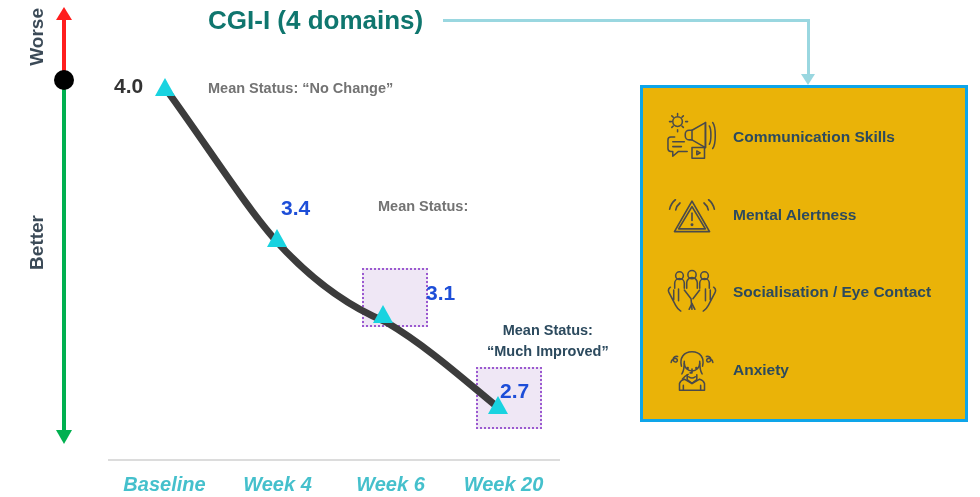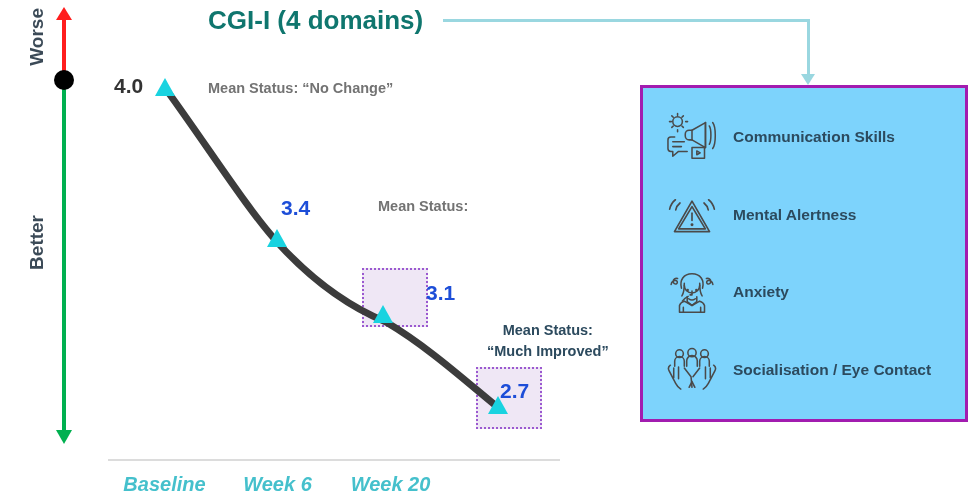--- a/index.html
+++ b/index.html
@@ -115,22 +115,22 @@
   }
   #x-labels span{
     font-size:20px;font-weight:bold;color:#45c0cc;
     white-space:nowrap;
   }
   .xl{width:113px;text-align:center;font-style:italic;}
 
   
   #domain-panel{
     position:absolute;left:640px;top:85px;width:328px;height:337px;
-    border:3px solid #a21caf;
-    background:#7dd3fc;
+    border:3px solid #0ea5e9;
+    background:#eab308;
     box-sizing:border-box;
     display:flex;flex-direction:column;justify-content:space-around;
     padding:10px 0 10px 0;
   }
   .domain-row{
     display:flex;align-items:center;
     padding-left:22px;
   }
   .domain-icon{
     width:54px;height:54px;flex:0 0 54px;
@@ -181,20 +181,21 @@
     <div>Mean Status:</div>
   </div>
   <div id="note-week20" class="status-note">
     <div>Mean Status:</div>
     <div>“Much Improved”</div>
   </div>
 
   <div id="x-axis-rule"></div>
   <div id="x-labels">
     <span class="xl">Baseline</span>
+    <span class="xl">Week 4</span>
     <span class="xl">Week 6</span>
     <span class="xl">Week 20</span>
   </div>
 
   <div id="domain-panel">
 
     <div class="domain-row">
       <span class="domain-icon">
         <svg width="50" height="50" viewBox="0 0 52 52" fill="none" stroke="#4a4a4a" stroke-width="1.6" stroke-linecap="round" stroke-linejoin="round">
           <circle cx="11" cy="10" r="5"></circle>
@@ -218,20 +219,40 @@
         <svg width="48" height="48" viewBox="0 0 52 52" fill="none" stroke="#4a4a4a" stroke-width="1.8" stroke-linecap="round" stroke-linejoin="round">
           <path d="M26 11 45 44H7z"></path>
           <path d="M26 17 40.5 41h-29z"></path>
           <path d="M26 24v8"></path>
           <circle cx="26" cy="36.5" r="1.6" fill="#4a4a4a" stroke="none"></circle>
           <path d="M13 13c-2.5 2-4 4.6-4.6 7.4M8 9.5c-3.4 2.7-5.4 6.3-6.2 10.2"></path>
           <path d="M39 13c2.5 2 4 4.6 4.6 7.4M44 9.5c3.4 2.7 5.4 6.3 6.2 10.2"></path>
         </svg>
       </span>
       <span class="domain-label">Mental Alertness</span>
+    </div>
+
+    <div class="domain-row">
+      <span class="domain-icon">
+        <svg width="50" height="50" viewBox="0 0 52 52" fill="none" stroke="#4a4a4a" stroke-width="1.6" stroke-linecap="round" stroke-linejoin="round">
+          <circle cx="13" cy="9" r="4"></circle>
+          <circle cx="26" cy="8" r="4.3"></circle>
+          <circle cx="39" cy="9" r="4"></circle>
+          <path d="M8 22v-5a5 5 0 0 1 10 0v5"></path>
+          <path d="M20.5 22v-5.5a5.5 5.5 0 0 1 11 0V22"></path>
+          <path d="M34 22v-5a5 5 0 0 1 10 0v5"></path>
+          <path d="M3.5 21c-1.8 1.2-2.4 3.6-1.4 5.6L9 40c1.2 2.4 3 4.4 5.3 5.8"></path>
+          <path d="M48.5 21c1.8 1.2 2.4 3.6 1.4 5.6L43 40c-1.2 2.4-3 4.4-5.3 5.8"></path>
+          <path d="M7 24v10M12 23v12M45 24v10M40 23v12"></path>
+          <path d="M18 24l7 9 1 11"></path>
+          <path d="M34 24l-7 9"></path>
+          <path d="M26 38l-3 6M26 38l3 6"></path>
+        </svg>
+      </span>
+      <span class="domain-label">Socialisation / Eye Contact</span>
     </div>
 
     <div class="domain-row">
       <span class="domain-icon">
         <svg width="50" height="50" viewBox="0 0 52 52" fill="none" stroke="#4a4a4a" stroke-width="1.6" stroke-linecap="round" stroke-linejoin="round">
           <path d="M15 22c-2-8 2-15 11-15s13 7 11 15"></path>
           <path d="M18 17c0 8-1 11-2.5 13"></path>
           <path d="M34 17c0 8 1 11 2.5 13"></path>
           <path d="M18 19a8 8 0 0 0 16 0"></path>
           <circle cx="21.5" cy="24" r="1.3" fill="#4a4a4a" stroke="none"></circle>
@@ -242,34 +263,14 @@
           <path d="M21 31v5l5 4 5-4v-5"></path>
           <path d="M13 40a7 7 0 0 1 5-4.5l8 4.5 8-4.5a7 7 0 0 1 5 4.5v7H13z"></path>
           <path d="M17 42v5M35 42v5"></path>
           <path d="M11 12c-2.5-.6-4.5.8-4.5 3s2 3.4 3.6 2.2c1.3-1 .6-3-1-3.2-2.4-.3-4.4 1.6-4.8 4.2"></path>
           <path d="M41 12c2.5-.6 4.5.8 4.5 3s-2 3.4-3.6 2.2c-1.3-1-.6-3 1-3.2 2.4-.3 4.4 1.6 4.8 4.2"></path>
         </svg>
       </span>
       <span class="domain-label">Anxiety</span>
     </div>
 
-    <div class="domain-row">
-      <span class="domain-icon">
-        <svg width="50" height="50" viewBox="0 0 52 52" fill="none" stroke="#4a4a4a" stroke-width="1.6" stroke-linecap="round" stroke-linejoin="round">
-          <circle cx="13" cy="9" r="4"></circle>
-          <circle cx="26" cy="8" r="4.3"></circle>
-          <circle cx="39" cy="9" r="4"></circle>
-          <path d="M8 22v-5a5 5 0 0 1 10 0v5"></path>
-          <path d="M20.5 22v-5.5a5.5 5.5 0 0 1 11 0V22"></path>
-          <path d="M34 22v-5a5 5 0 0 1 10 0v5"></path>
-          <path d="M3.5 21c-1.8 1.2-2.4 3.6-1.4 5.6L9 40c1.2 2.4 3 4.4 5.3 5.8"></path>
-          <path d="M48.5 21c1.8 1.2 2.4 3.6 1.4 5.6L43 40c-1.2 2.4-3 4.4-5.3 5.8"></path>
-          <path d="M7 24v10M12 23v12M45 24v10M40 23v12"></path>
-          <path d="M18 24l7 9 1 11"></path>
-          <path d="M34 24l-7 9"></path>
-          <path d="M26 38l-3 6M26 38l3 6"></path>
-        </svg>
-      </span>
-      <span class="domain-label">Socialisation / Eye Contact</span>
-    </div>
-
   </div>
 </div>
 
 </body></html>

